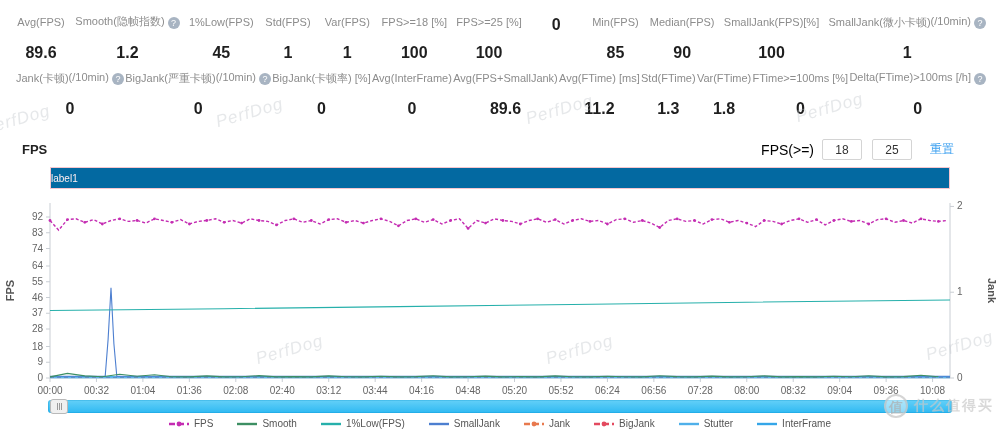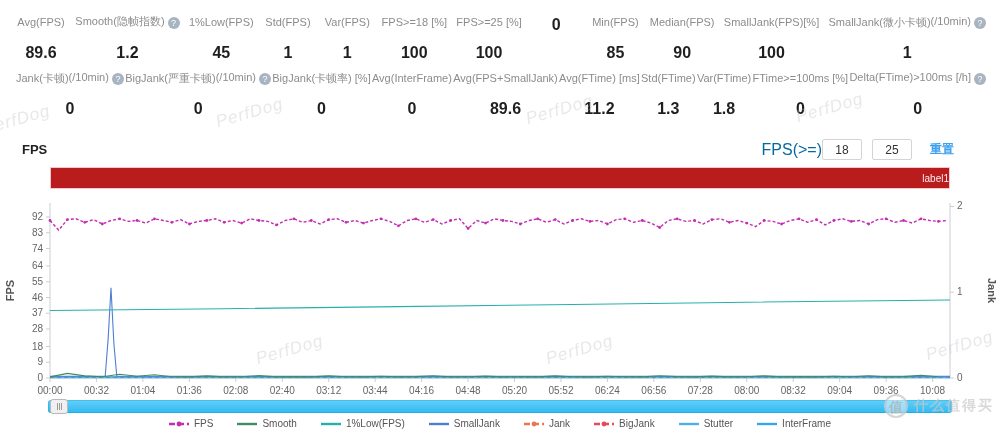--- a/index.html
+++ b/index.html
@@ -17,30 +17,30 @@
   .stat-lbl { font-size:11px; color:#8c8c8c; line-height:13px; white-space:nowrap; text-align:center; }
   .help-ico {
     display:inline-block; width:12px; height:12px; border-radius:50%; background:#a8b4c2;
     color:#fff; font-size:9px; line-height:12px; text-align:center; margin-left:3px;
     vertical-align:-1px; cursor:pointer;
   }
   .stat-val { font-size:16px; font-weight:bold; color:#1f1f1f; margin-top:8px; }
   
   #section-title { position:absolute; left:22px; top:142px; font-size:13px; font-weight:bold; color:#222; }
   #fps-controls { position:absolute; right:46px; top:139px; display:flex; align-items:center; }
-  #fps-ge-label { font-size:16px; color:#0369a1; margin-right:0; }
+  #fps-ge-label { font-size:14px; color:#000000; margin-right:8px; }
   .fps-input {
     width:40px; height:21px; border:1px solid #d4d4d4; border-radius:2px; text-align:center;
     font-size:12px; color:#333; margin-right:10px; font-family:"Liberation Sans",sans-serif; outline:none;
   }
-  #reset-link { font-size:12px; color:#3ca0f0; text-decoration:none; cursor:pointer; margin-left:8px;font-weight:bold; }
+  #reset-link { font-size:12px; color:#3ca0f0; text-decoration:none; cursor:pointer; margin-left:8px; }
   
   #label-banner {
-    position:absolute; left:50px; width:900px; top:167px; height:22px; background:#b91c1c;
-    border:1px solid #f6c6ce; display:flex; align-items:center; justify-content:flex-end;
+    position:absolute; left:50px; width:900px; top:167px; height:22px; background:#0369a1;
+    border:1px solid #f6c6ce; display:flex; align-items:center; justify-content:flex-start;
   }
   #label-banner span { color:#ffeef0; font-size:10px; }
   
   #chart-wrap { position:absolute; left:0; top:193px; width:1000px; height:212px; }
   #chart-svg { position:absolute; left:0; top:0; }
   
   #hscrollbar {
     position:absolute; left:48px; width:904px; top:400px; height:13px; border-radius:3px;
     background:linear-gradient(#64d0f8,#2fb9f2); box-shadow:inset 0 0 0 1px rgba(0,140,200,.25);
     cursor:pointer;

